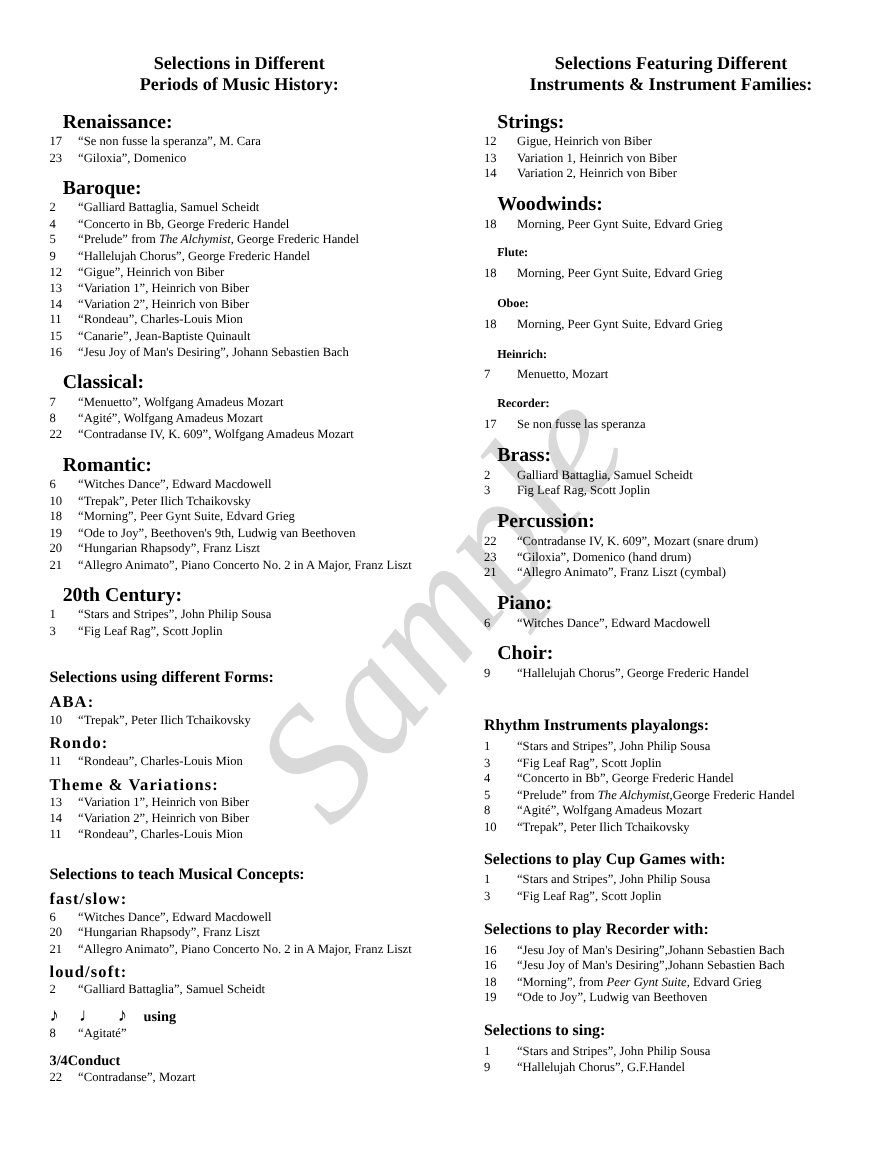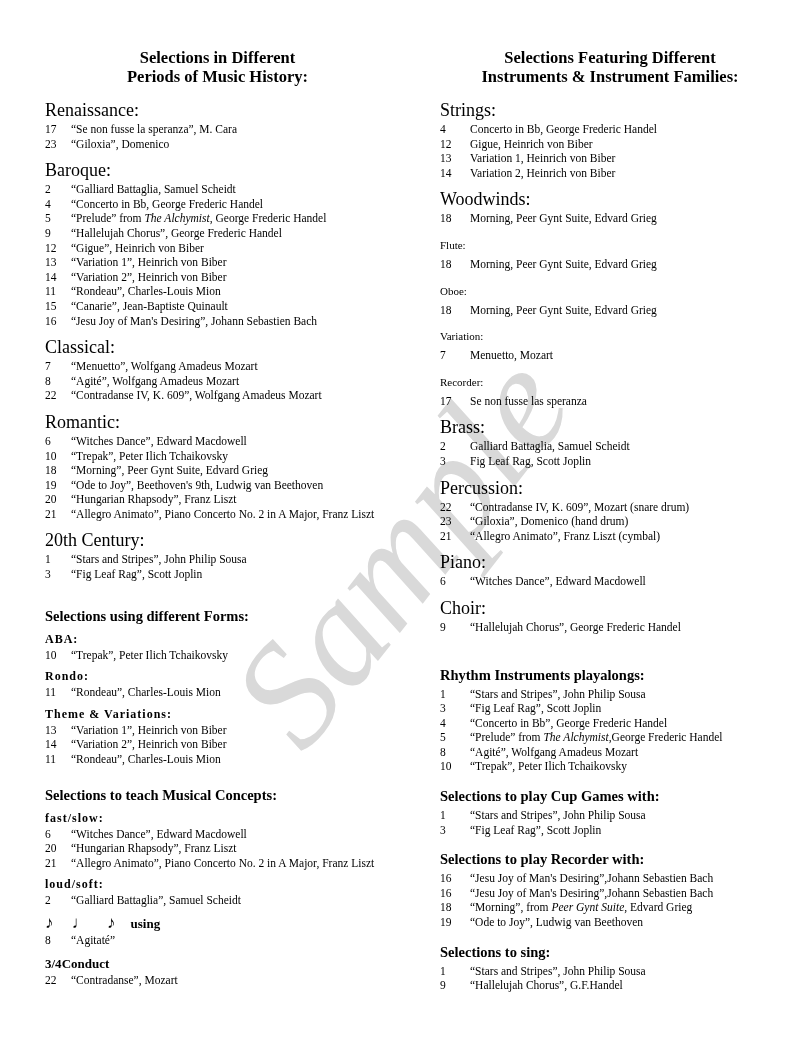--- a/index.html
+++ b/index.html
@@ -57,29 +57,29 @@
     text-align: center;
     font-weight: bold;
     font-size: 16.5px;
     line-height: 19px;
     margin-bottom: 14px;
   }
   .col-title div { white-space: nowrap; }
 
   h2.section {
     font-size: 18px;
-    font-weight: normal;
-    margin: 9px 0 2px 0;
+    font-weight: bold;
+    margin: 9px 0 2px 12px;
     line-height: 20px;
   }
   h2.section.sm {
     font-size: 11px;
   }
   h3.subsection {
-    font-size: 12px;
+    font-size: 15px;
     font-weight: bold;
     margin: 6px 0 1px 0;
     line-height: 16px;
   }
   h3.subsection.sp {
     letter-spacing: 1px;
   }
   h2.heading-bold {
     font-size: 14.5px;
     font-weight: bold;
@@ -223,38 +223,37 @@
     </div>
 
     <div class="col col-right right">
       <div class="col-title">
         <div>Selections Featuring Different</div>
         <div>Instruments &amp; Instrument Families:</div>
       </div>
       <div id="right-sections">
           <h2 class="section">Strings:</h2>
           <div class="entries">
-            <div class="entry"><span class="num">4</span><span class="txt">Concerto in Bb, George Frederic Handel</span></div>
             <div class="entry"><span class="num">12</span><span class="txt">Gigue, Heinrich   von Biber</span></div>
             <div class="entry"><span class="num">13</span><span class="txt">Variation 1, Heinrich  von Biber</span></div>
             <div class="entry"><span class="num">14</span><span class="txt">Variation 2, Heinrich  von Biber</span></div>
           </div>
           <h2 class="section">Woodwinds:</h2>
           <div class="entries">
             <div class="entry"><span class="num">18</span><span class="txt">Morning, Peer Gynt Suite, Edvard Grieg</span></div>
           </div>
           <h2 class="section sm">Flute:</h2>
           <div class="entries">
             <div class="entry"><span class="num">18</span><span class="txt">Morning, Peer Gynt Suite, Edvard Grieg</span></div>
           </div>
           <h2 class="section sm">Oboe:</h2>
           <div class="entries">
             <div class="entry"><span class="num">18</span><span class="txt">Morning, Peer Gynt Suite, Edvard Grieg</span></div>
           </div>
-          <h2 class="section sm">Variation:</h2>
+          <h2 class="section sm">Heinrich:</h2>
           <div class="entries">
             <div class="entry"><span class="num">7</span><span class="txt">Menuetto, Mozart</span></div>
           </div>
           <h2 class="section sm">Recorder:</h2>
           <div class="entries">
             <div class="entry"><span class="num">17</span><span class="txt">Se non fusse las speranza</span></div>
           </div>
           <h2 class="section">Brass:</h2>
           <div class="entries">
             <div class="entry"><span class="num">2</span><span class="txt">Galliard Battaglia, Samuel Scheidt</span></div>

